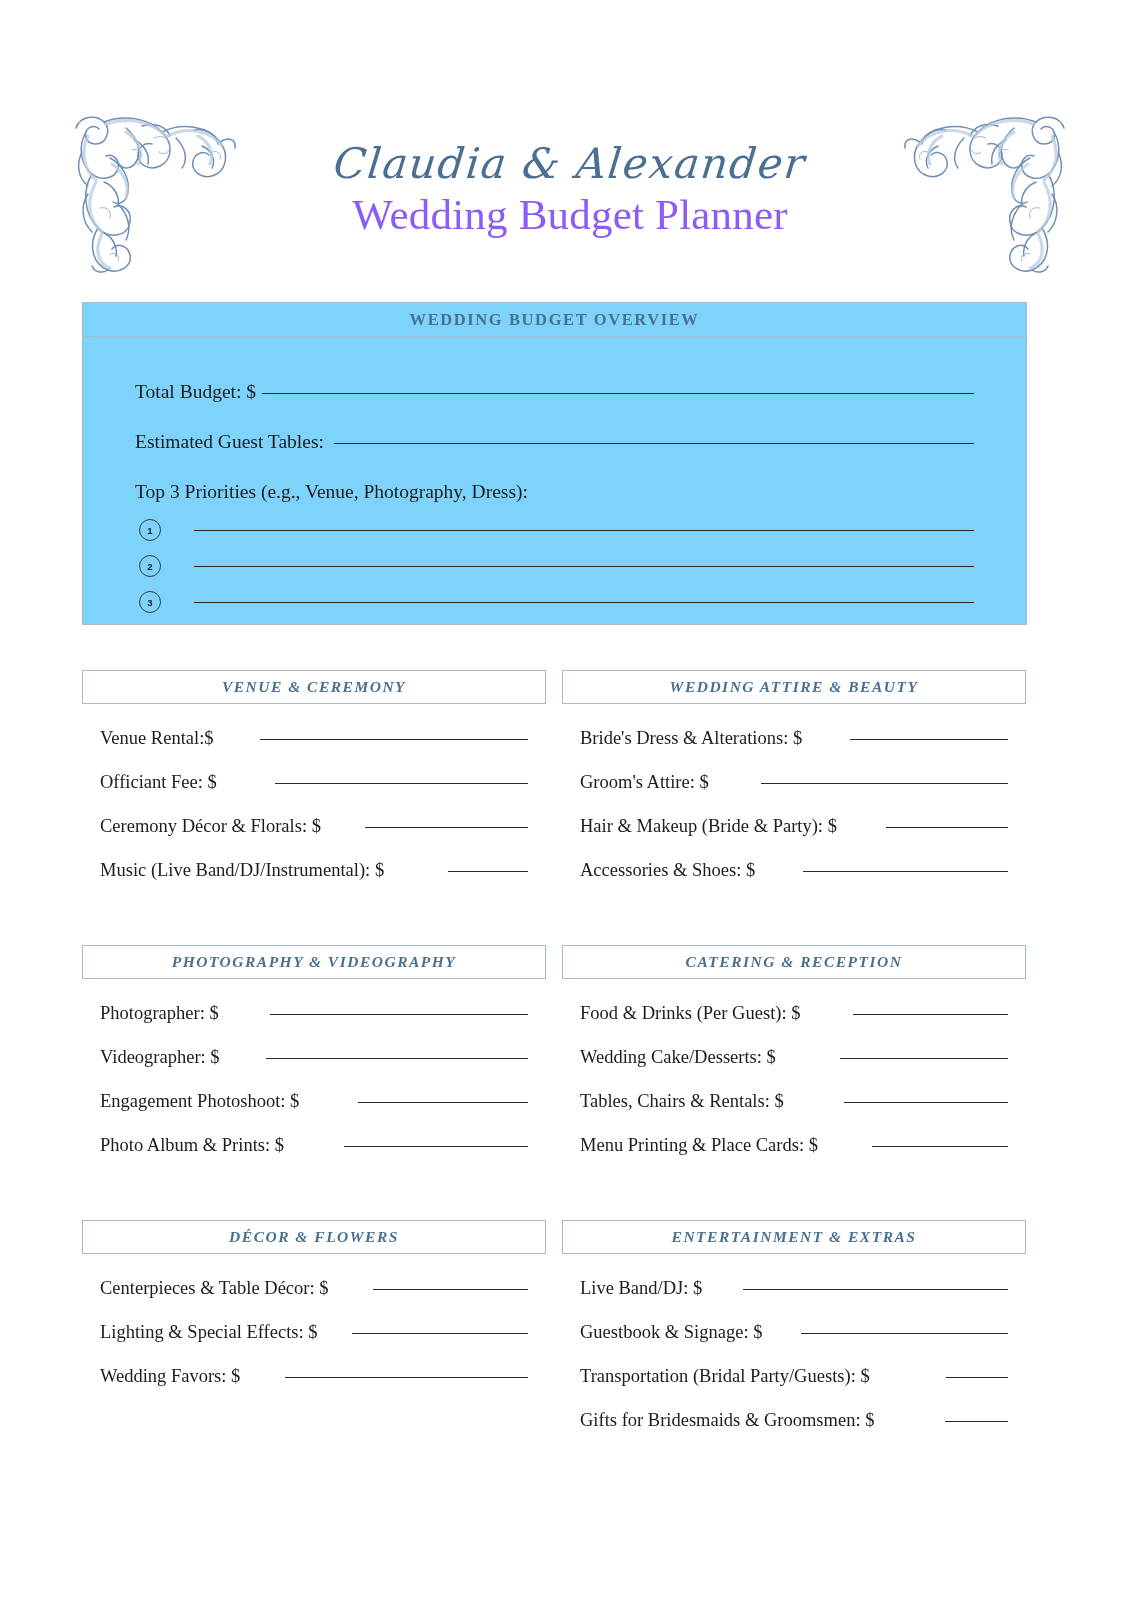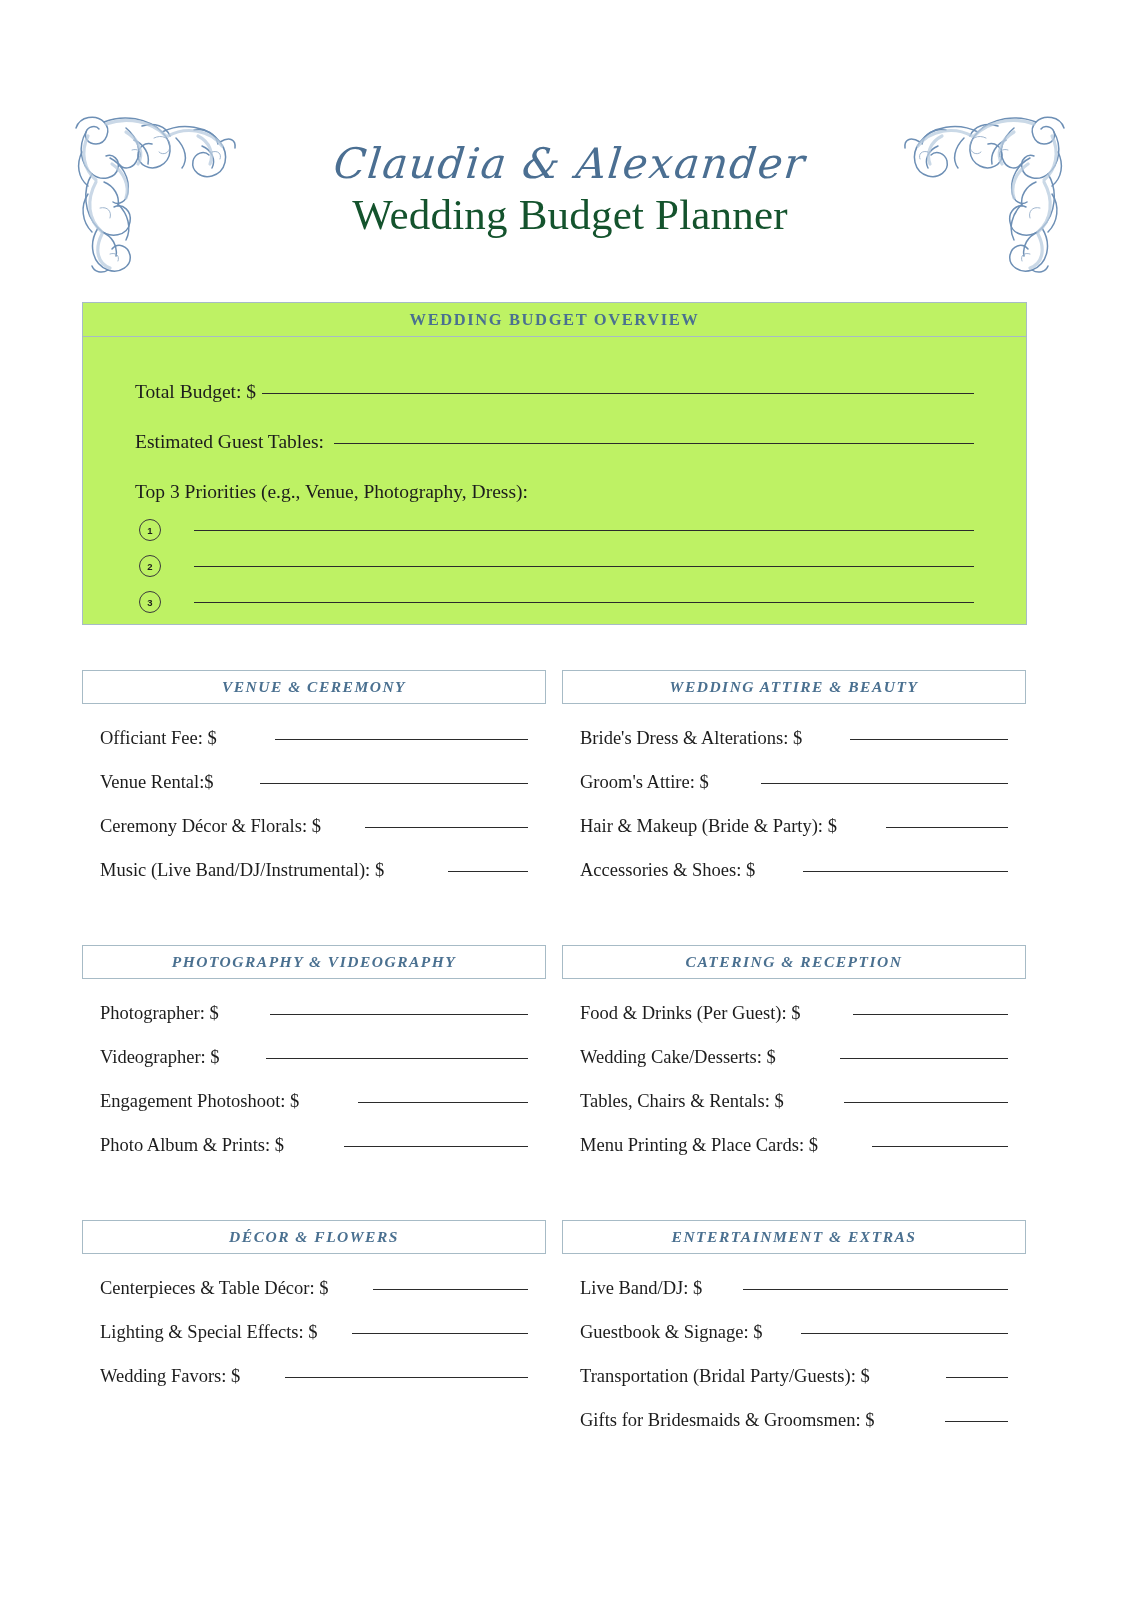--- a/index.html
+++ b/index.html
@@ -43,35 +43,35 @@
     font-weight: 400;
     color: #4b6f92;
     letter-spacing: 1.5px;
     line-height: 1.05;
     transform: skewX(-6deg);
   }
   .main-title {
     font-family: "Liberation Serif", "DejaVu Serif", serif;
     font-size: 43px;
     font-weight: 400;
-    color: #14532d;
+    color: #8b5cf6;
     letter-spacing: 0.2px;
     line-height: 1.25;
     margin-top: 2px;
   }
 
   
   .overview-panel {
     position: absolute;
     left: 82px;
     top: 302px;
     width: 945px;
     height: 323px;
     border: 1px solid #a7bbc6;
-    background: #bef264;
+    background: #7dd3fc;
   }
   .panel-head {
     height: 34px;
     border-bottom: 1px solid #a7bbc6;
     display: flex;
     align-items: center;
     justify-content: center;
   }
   .panel-head-text {
     font-family: "Liberation Serif", "DejaVu Serif", serif;
@@ -312,28 +312,28 @@
   </div>
 </div>
 
 <div class="sections" id="sections-grid">
     <div class="section">
       <div class="section-head">
         <span class="section-head-text">VENUE &amp; CEREMONY</span>
       </div>
       <div class="section-items">
         <div class="item-row">
+          <span class="item-label">Venue Rental:$</span>
+          <span class="item-rule" style="flex: 0 0 auto; width: 268px; margin-left: auto;"></span>
+        </div>
+        <div class="item-row">
           <span class="item-label">Officiant Fee: $</span>
           <span class="item-rule" style="flex: 0 0 auto; width: 253px; margin-left: auto;"></span>
         </div>
         <div class="item-row">
-          <span class="item-label">Venue Rental:$</span>
-          <span class="item-rule" style="flex: 0 0 auto; width: 268px; margin-left: auto;"></span>
-        </div>
-        <div class="item-row">
           <span class="item-label">Ceremony Décor &amp; Florals: $</span>
           <span class="item-rule" style="flex: 0 0 auto; width: 163px; margin-left: auto;"></span>
         </div>
         <div class="item-row">
           <span class="item-label">Music (Live Band/DJ/Instrumental): $</span>
           <span class="item-rule" style="flex: 0 0 auto; width: 80px; margin-left: auto;"></span>
         </div>
       </div>
     </div>
     <div class="section">

